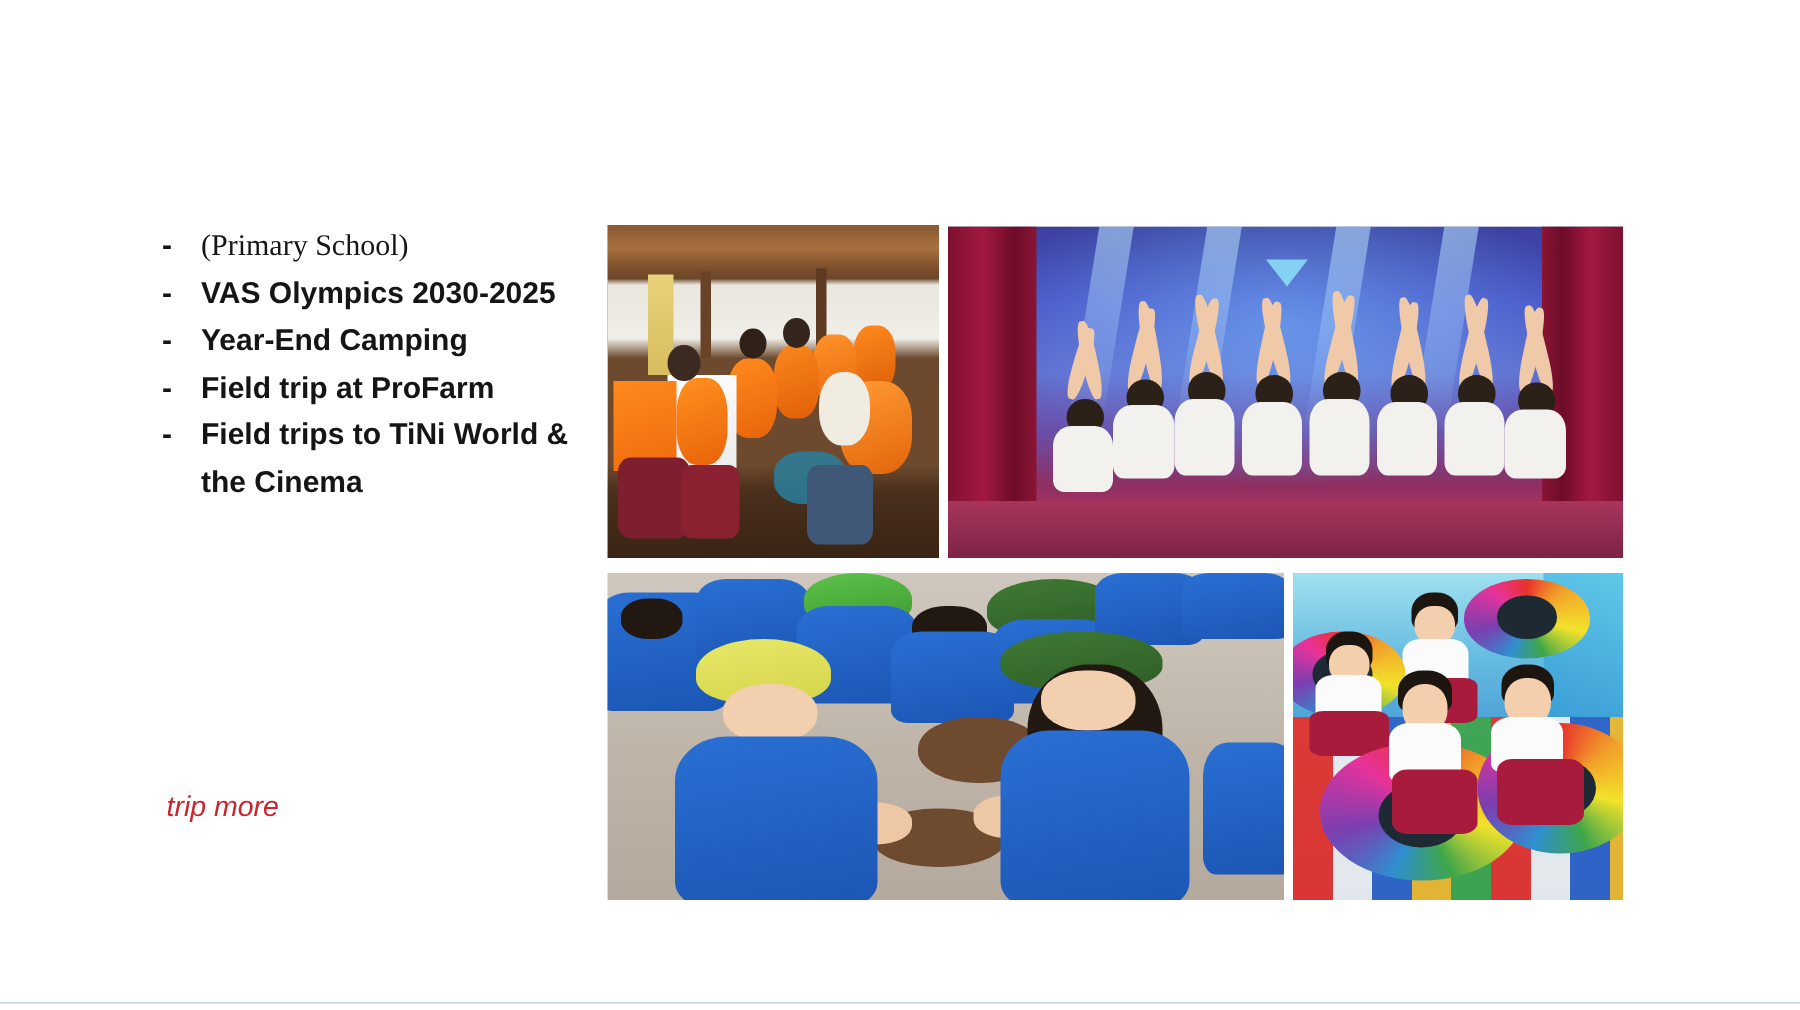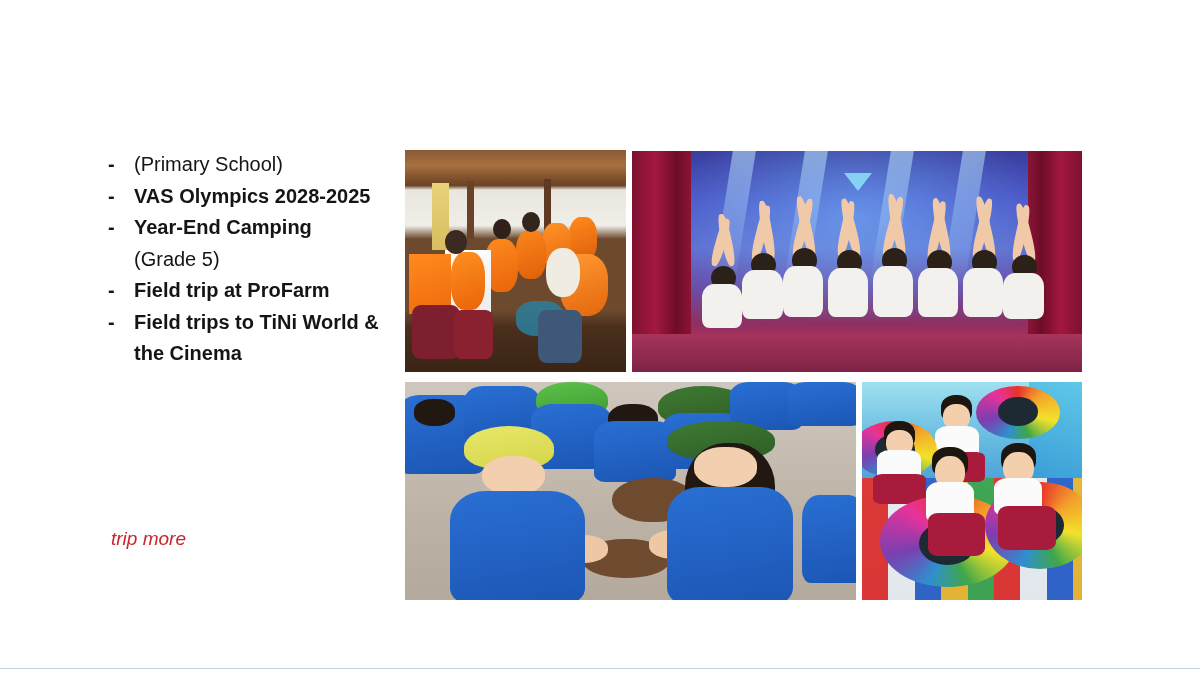--- a/index.html
+++ b/index.html
@@ -62,20 +62,21 @@
     line-height: 31.5px;
     color: #151515;
   }
   .bullet-text .b-main {
     font-weight: bold;
     display: block;
   }
   .bullet-text .b-sub {
     font-weight: normal;
     display: block;
+    font-family: Liberation Serif, serif;
   }
 
   
   #read-more {
     position: absolute;
     left: 111px;
     top: 528px;
     font-size: 19px;
     font-style: italic;
     color: #c9252d;
@@ -212,31 +213,30 @@
         <span class="bullet-text">
           <span class="b-sub">(Primary School)</span>
         </span>
       </div>
     </div>
 
     <div class="bullet-item">
       <div class="bullet-row">
         <span class="bullet-dash">-</span>
         <span class="bullet-text">
-          <span class="b-main">VAS Olympics 2028-2025</span>
+          <span class="b-main">VAS Olympics 2030-2025</span>
         </span>
       </div>
     </div>
 
     <div class="bullet-item">
       <div class="bullet-row">
         <span class="bullet-dash">-</span>
         <span class="bullet-text">
           <span class="b-main">Year-End Camping</span>
-          <span class="b-sub">(Grade 5)</span>
         </span>
       </div>
     </div>
 
     <div class="bullet-item">
       <div class="bullet-row">
         <span class="bullet-dash">-</span>
         <span class="bullet-text">
           <span class="b-main">Field trip at ProFarm</span>
         </span>

